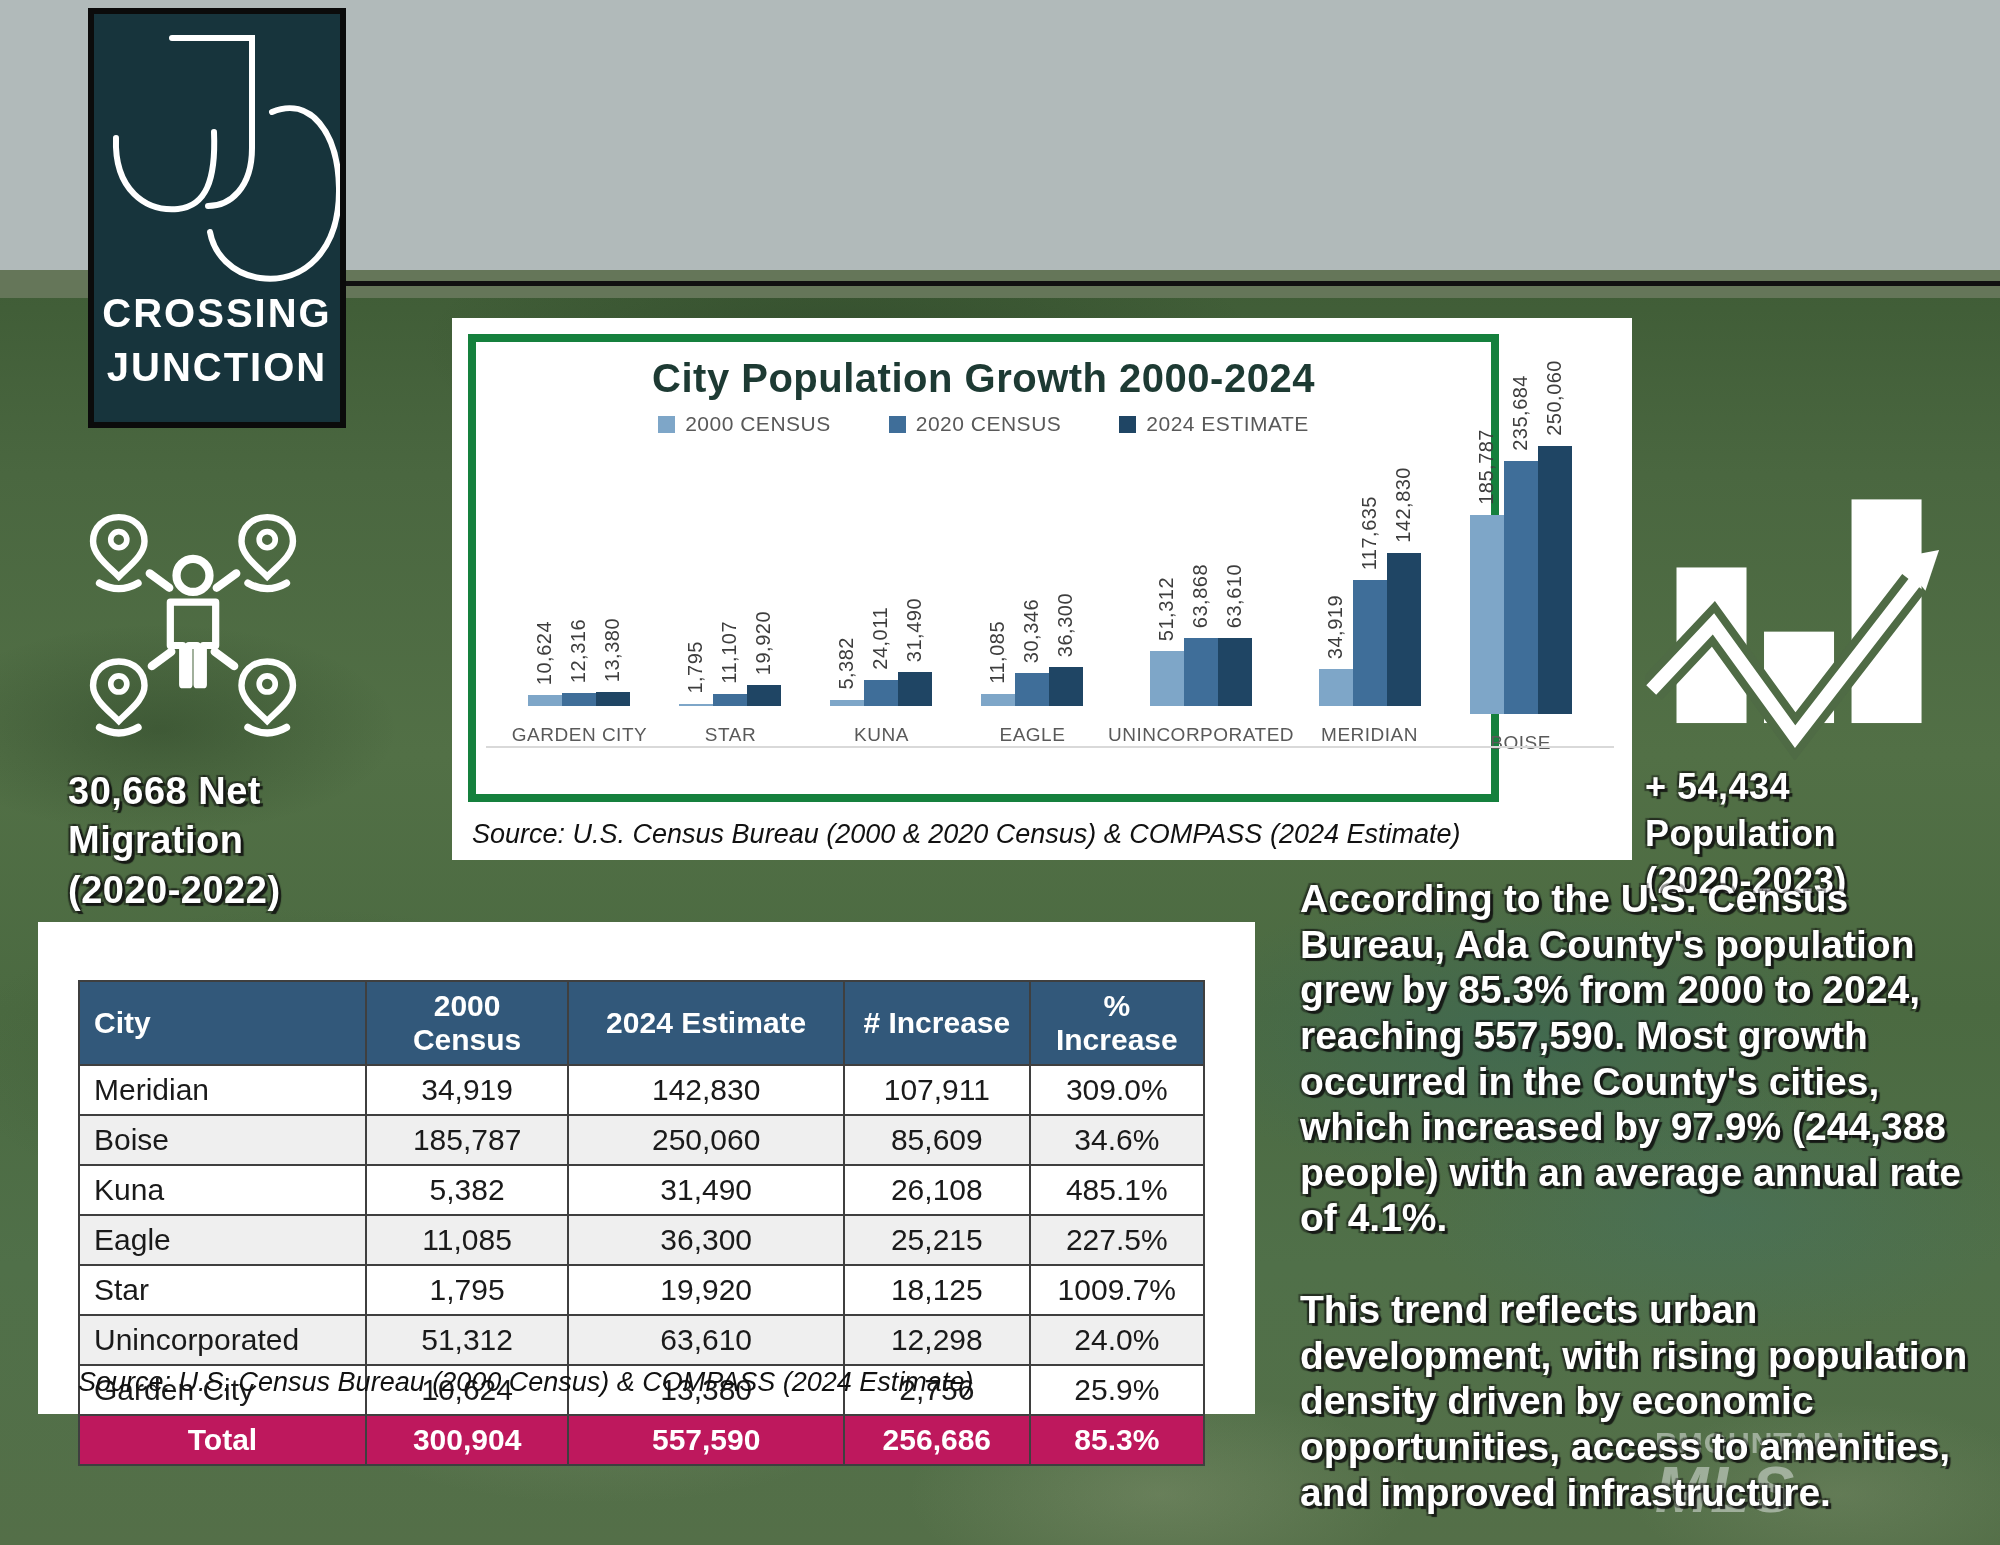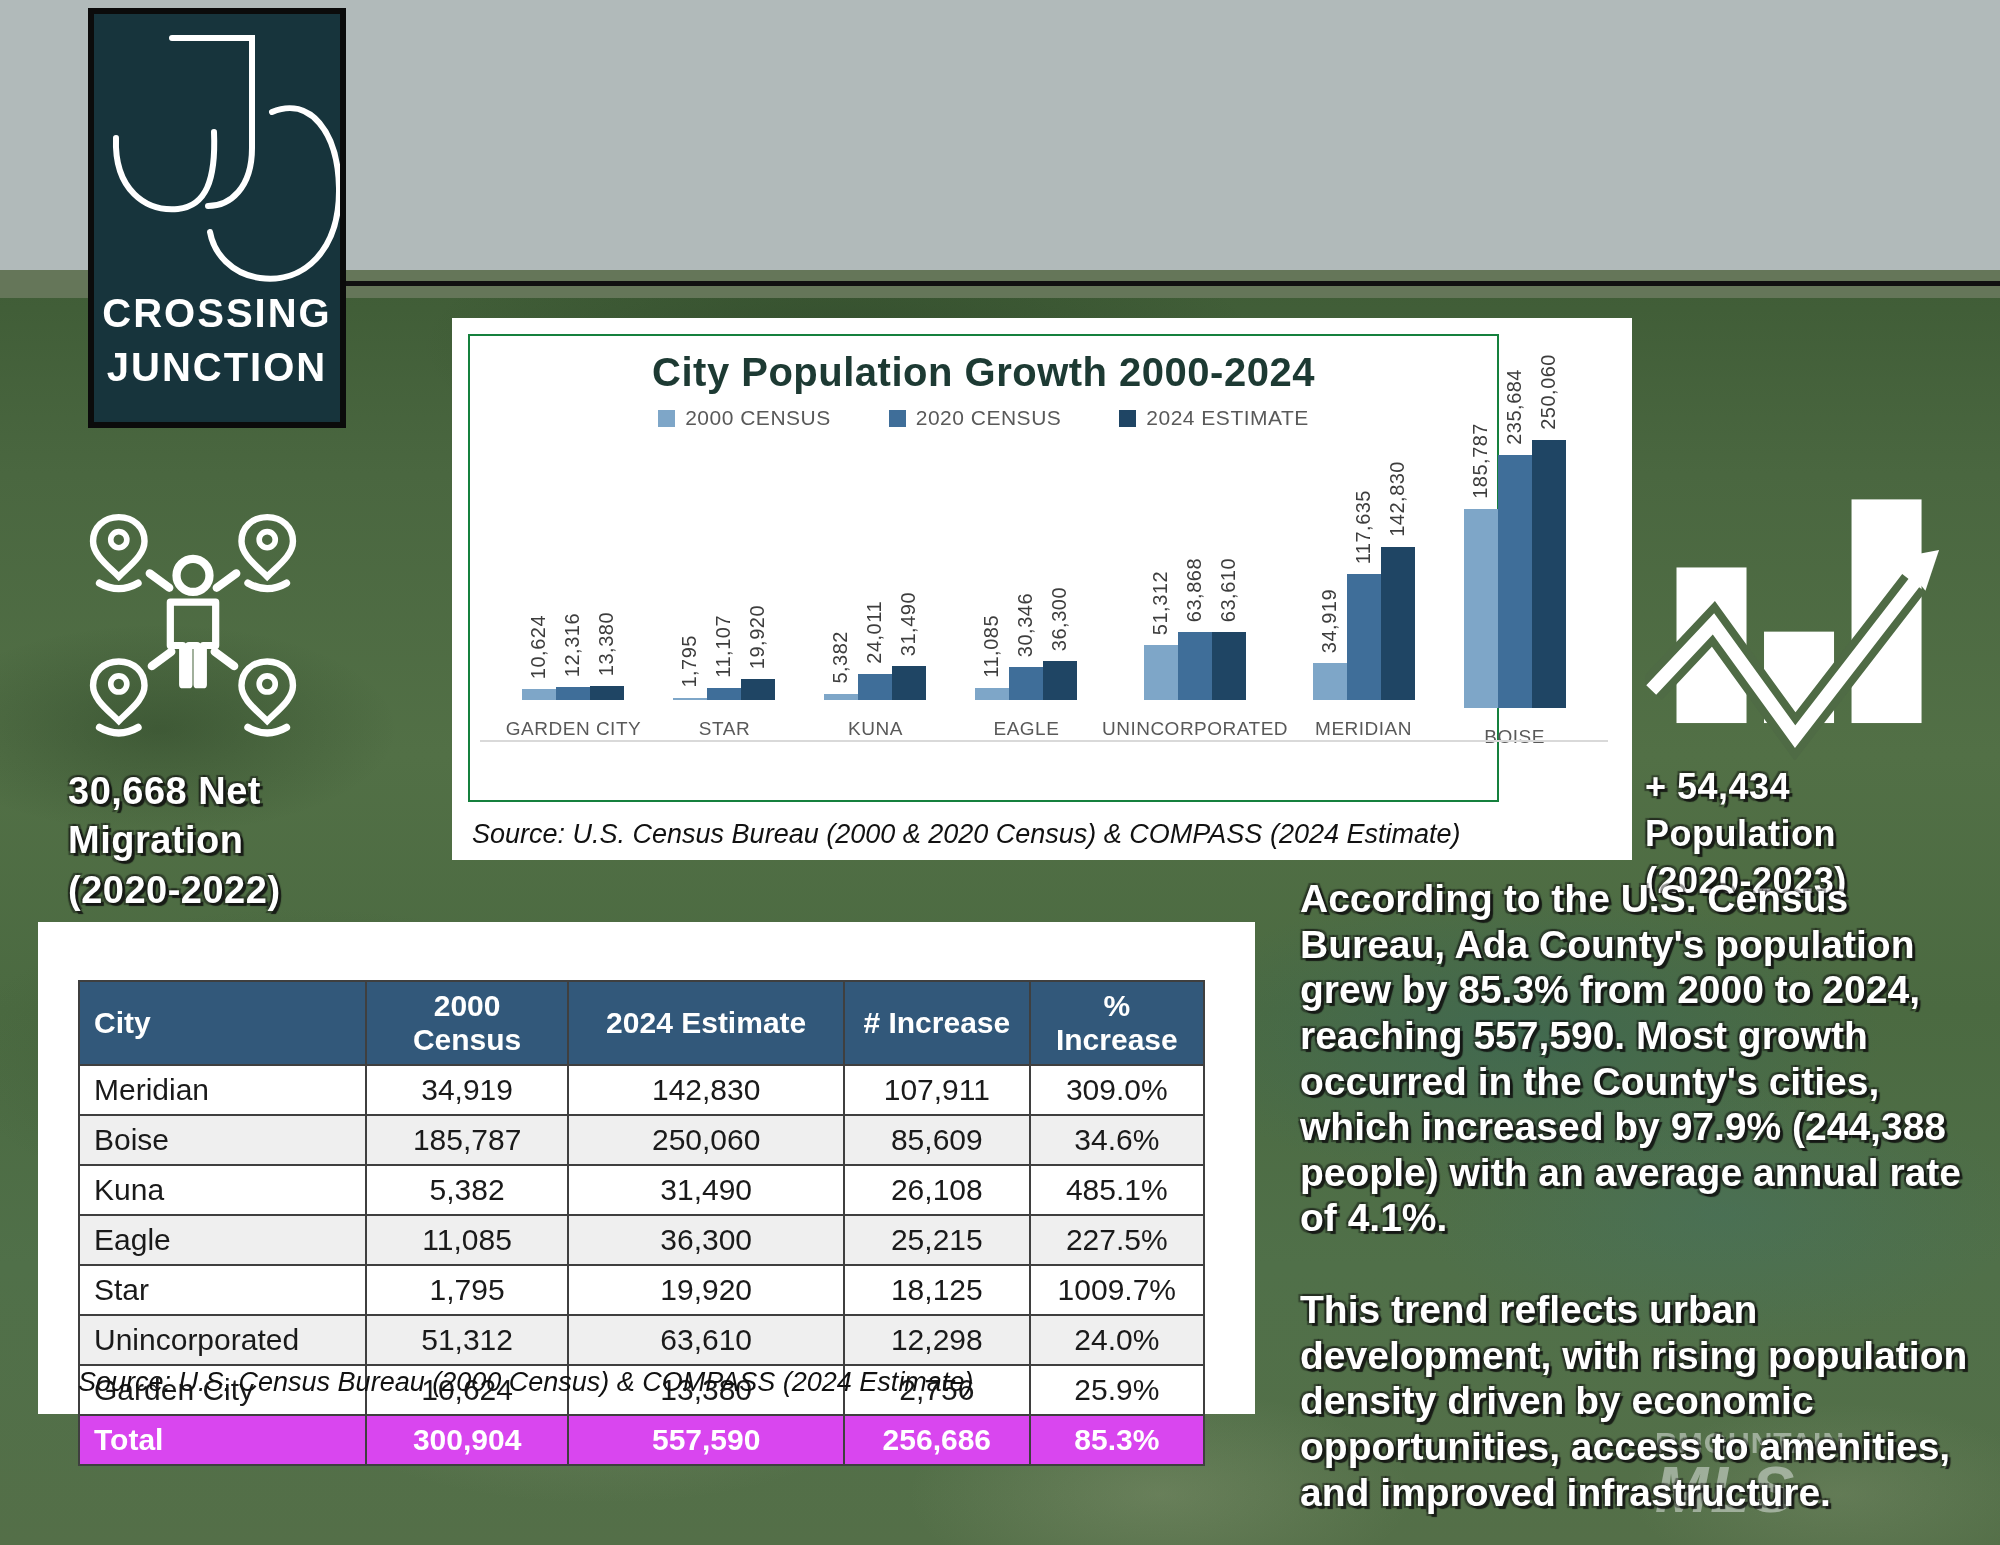--- a/index.html
+++ b/index.html
@@ -46,21 +46,21 @@
   .stat-right { left:1645px; top:478px; }
   .stat-caption {
     font-size:38px; font-weight:800; line-height:1.3; letter-spacing:0.5px;
     text-shadow:3px 3px 1px rgba(15,15,15,0.85), -2px -2px 1px rgba(15,15,15,0.45),
                 2px -2px 1px rgba(15,15,15,0.45), -2px 2px 1px rgba(15,15,15,0.45);
   }
   .stat-right .stat-caption { font-size:36px; }
 
   
   .chart-panel { position:absolute; left:452px; top:318px; width:1180px; height:542px; background:#ffffff; }
-  .chart-inner { position:absolute; left:16px; top:16px; width:1031px; height:468px; border:2px solid #15803d; }
+  .chart-inner { position:absolute; left:16px; top:16px; width:1031px; height:468px; border:8px solid #15803d; }
   .chart-title { position:absolute; left:0; top:14px; width:100%; text-align:center;
     font-size:40px; font-weight:800; color:#1d3a33; letter-spacing:0.5px; }
   .chart-legend { position:absolute; left:0; top:70px; width:100%; display:flex; justify-content:center; gap:58px; }
   .legend-item { display:flex; align-items:center; gap:10px; }
   .legend-swatch { width:17px; height:17px; display:inline-block; }
   .legend-label { font-size:21px; color:#595959; letter-spacing:0.5px; }
   .chart-plot { position:absolute; left:28px; top:104px; width:1092px; height:300px; display:flex; }
   .chart-baseline { position:absolute; left:10px; top:404px; width:1128px; height:2px; background:#d9d9d9; }
   .group { flex:1; display:flex; flex-direction:column; align-items:center; }
   .bars { height:300px; display:flex; align-items:flex-end; }
@@ -74,21 +74,21 @@
   
   .table-panel { position:absolute; left:38px; top:922px; width:1217px; height:492px; background:#ffffff; }
   table.pop { position:absolute; left:40px; top:34px; width:1127px; border-collapse:collapse;
     font-size:30px; color:#1a1a1a;margin-top:24px; }
   table.pop th, table.pop td { border:2px solid #3f3f3f; padding:7px 14px; }
   table.pop th { background:#32587a; color:#fff; font-weight:700; text-align:center; }
   table.pop th:first-child { text-align:left; }
   table.pop td { text-align:center; }
   table.pop td:first-child { text-align:left; }
   table.pop tbody tr:nth-child(even) td { background:#efefef; }
-  table.pop tr.total td { background:#d946ef; color:#fff; font-weight:700; }
+  table.pop tr.total td { background:#be185d; color:#fff; font-weight:700;text-align:center; }
   .table-source { position:absolute; left:40px; bottom:16px; font-style:italic; font-size:27px; color:#111; }
 
   
   .description { position:absolute; left:1300px; top:876px; width:676px; color:#fff; z-index:3;
     font-size:39px; font-weight:700; line-height:1.17;
     text-shadow:3px 3px 1px rgba(15,15,15,0.85), -2px -2px 1px rgba(15,15,15,0.45),
                 2px -2px 1px rgba(15,15,15,0.45), -2px 2px 1px rgba(15,15,15,0.45); }
   .description p + p { margin-top:46px; }
 
   

